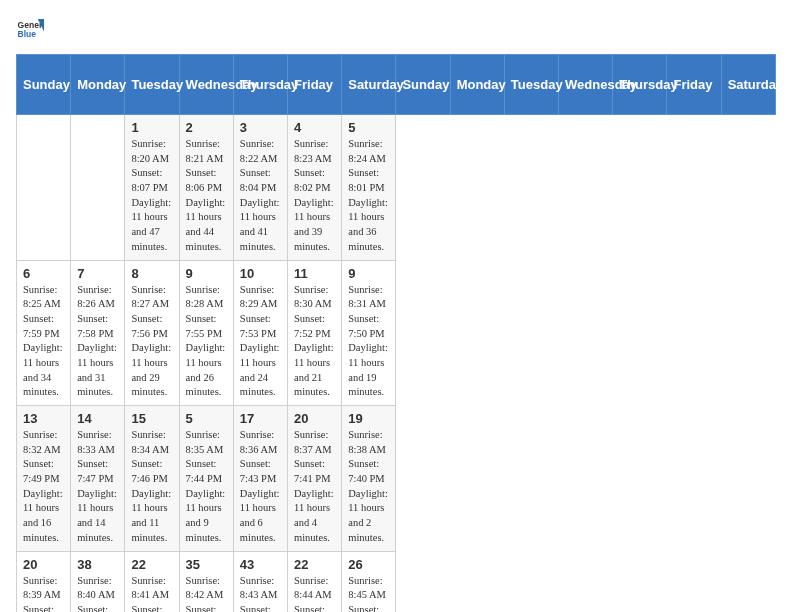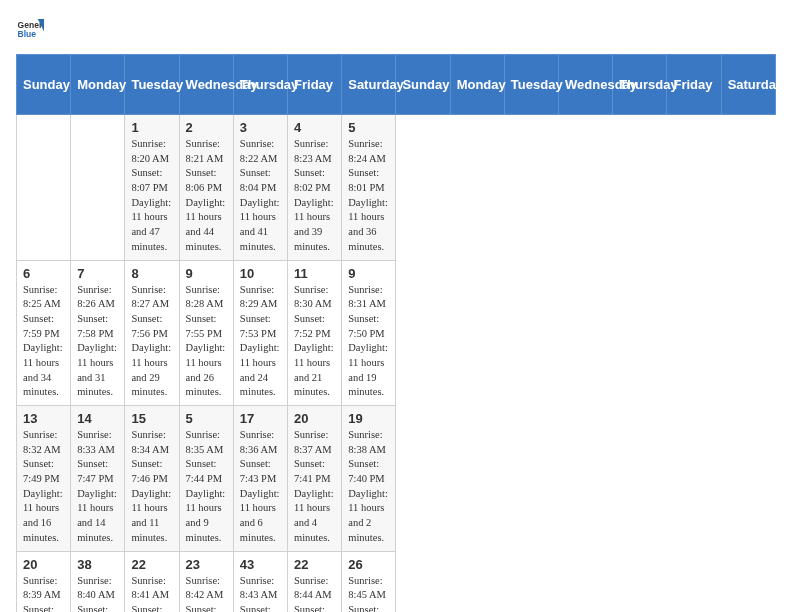--- a/index.html
+++ b/index.html
@@ -222,21 +222,21 @@
         </td>
         <td>
           <span class="day-number">38</span>
           <div class="day-detail">Sunrise: 8:40 AM<br>Sunset: 7:37 PM<br>Daylight: 10 hours and 57 minutes.</div>
         </td>
         <td>
           <span class="day-number">22</span>
           <div class="day-detail">Sunrise: 8:41 AM<br>Sunset: 7:36 PM<br>Daylight: 10 hours and 54 minutes.</div>
         </td>
         <td>
-          <span class="day-number">23</span>
+          <span class="day-number">35</span>
           <div class="day-detail">Sunrise: 8:42 AM<br>Sunset: 7:34 PM<br>Daylight: 10 hours and 52 minutes.</div>
         </td>
         <td>
           <span class="day-number">43</span>
           <div class="day-detail">Sunrise: 8:43 AM<br>Sunset: 7:33 PM<br>Daylight: 10 hours and 49 minutes.</div>
         </td>
         <td>
           <span class="day-number">22</span>
           <div class="day-detail">Sunrise: 8:44 AM<br>Sunset: 7:32 PM<br>Daylight: 10 hours and 47 minutes.</div>
         </td>

